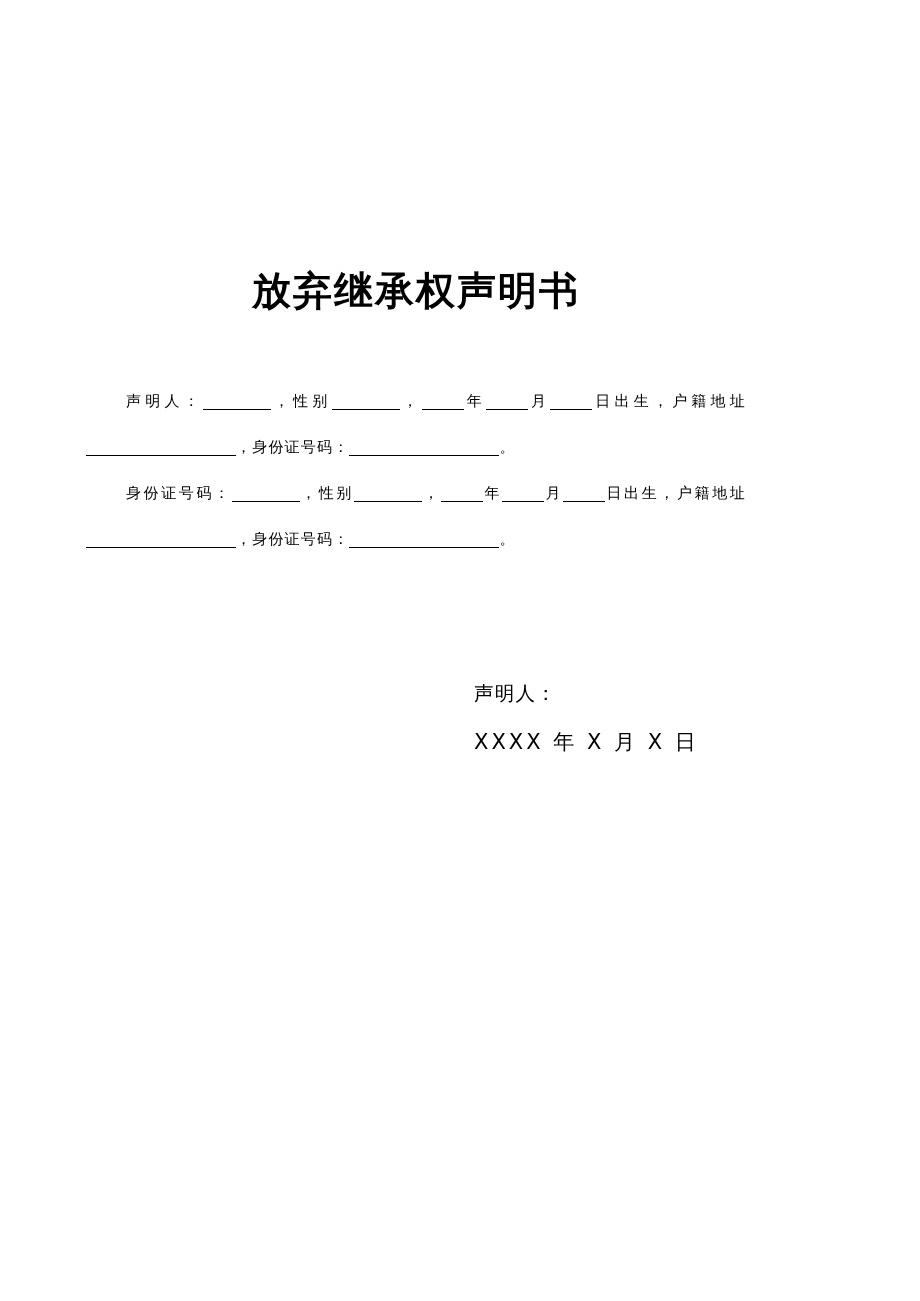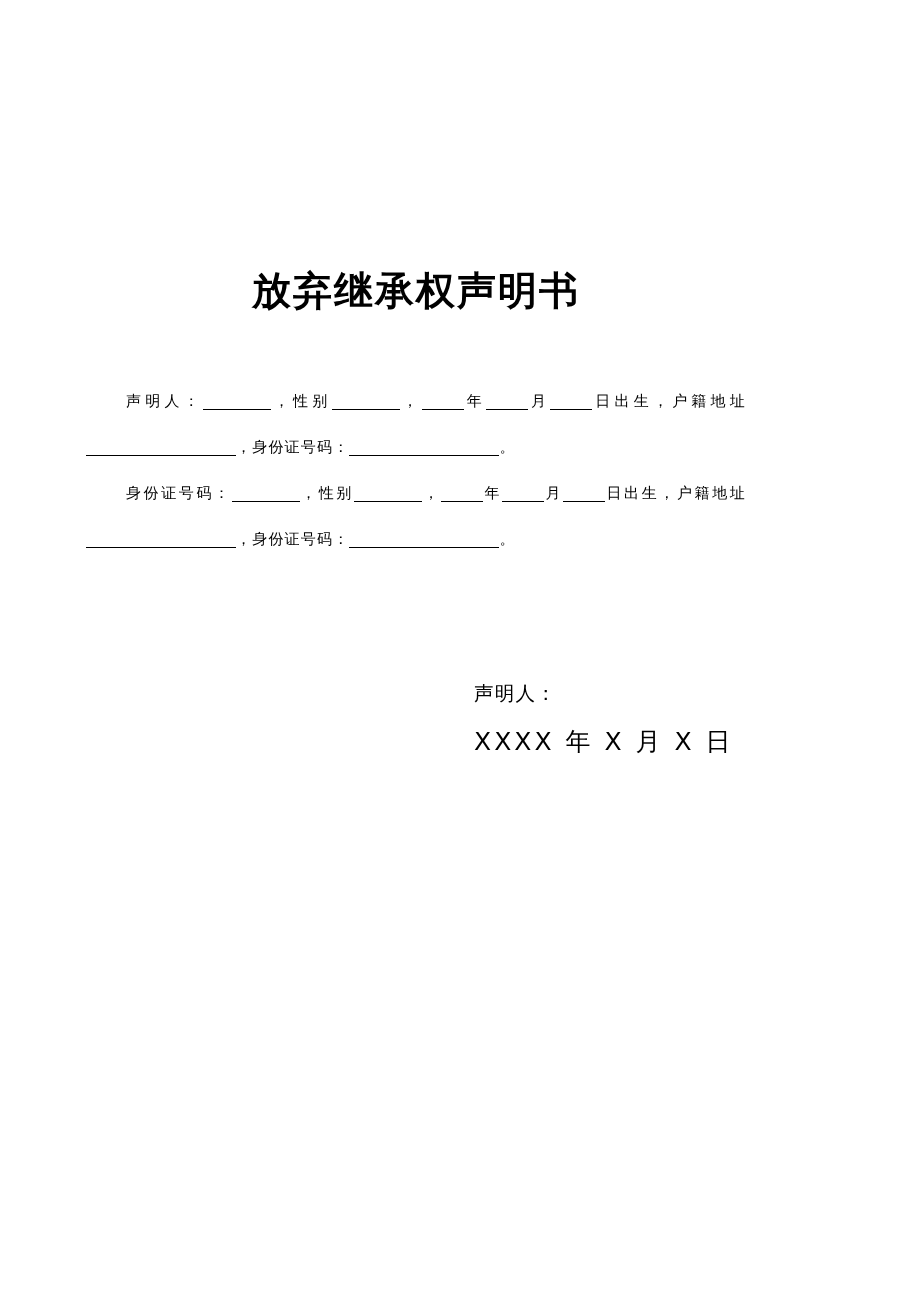--- a/index.html
+++ b/index.html
@@ -72,21 +72,21 @@
     margin: 0 auto;
     padding-top: 108px;
   }
   .sign-line {
     font-size: 19.5px;
     line-height: 48px;
     letter-spacing: 1.2px;
     padding-left: 388px;
   }
   .date-line {
-    font-size: 25px;
+    font-size: 21px;
     line-height: 48px;
     letter-spacing: 3px;
     padding-left: 388px;
     font-family: "DejaVu Sans", "Liberation Sans", sans-serif;
   }
 </style>
 </head>
 <body>
 
 <div class="page">

